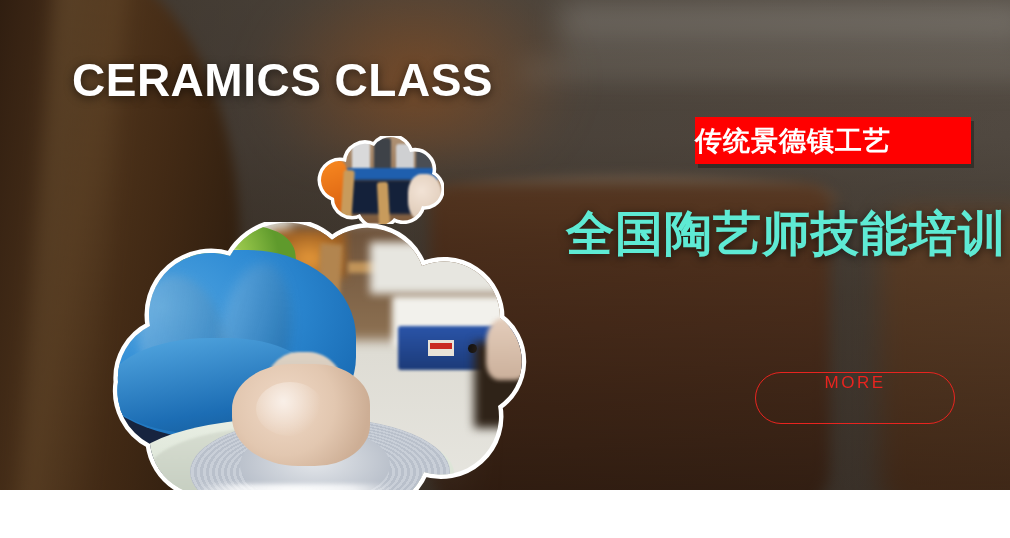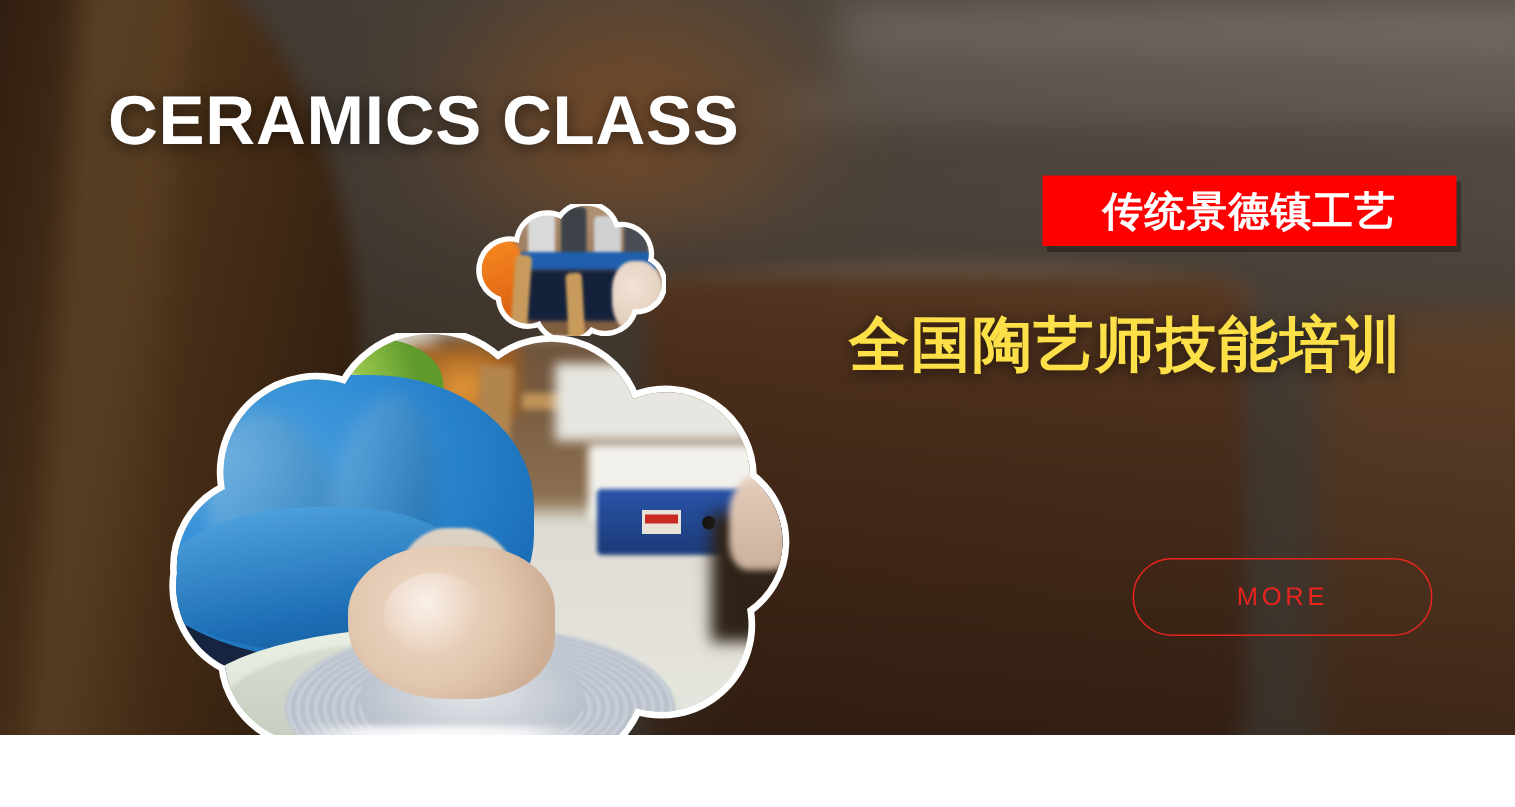--- a/index.html
+++ b/index.html
@@ -101,44 +101,44 @@
     font-size:40px; font-weight:400; color:#ffffff;
     letter-spacing:14px;
     text-shadow:0 2px 10px rgba(0,0,0,.55);
     white-space:nowrap; line-height:1.2;
   }
 
   
   .badge{
     position:absolute; left:695px; top:117px; width:276px; height:47px;
     background:#ff0000;
-    display:flex; align-items:center; justify-content:center;
+    display:flex; align-items:center; justify-content:flex-start;
     box-shadow:3px 4px 0 rgba(0,0,0,.30);
   }
   .badge span{
     font-size:27px; font-weight:700; color:#ffffff; letter-spacing:1px;
     white-space:nowrap;
   }
   .headline{
     position:absolute; left:566px; top:202px;
-    font-size:40px; font-weight:700; color:#fde047; letter-spacing:1px;
+    font-size:48px; font-weight:700; color:#5eead4; letter-spacing:1px;
     text-shadow:0 2px 9px rgba(0,0,0,.6);
     white-space:nowrap;
   }
   .subline{
     position:absolute; right:42px; top:276px;
     font-size:38px; font-weight:400; color:#ffffff; letter-spacing:2px;
     text-shadow:0 2px 9px rgba(0,0,0,.6);
     white-space:nowrap;
   }
   .more-btn{
     position:absolute; left:755px; top:372px; width:200px; height:52px;
     border:1.6px solid #e8241f; border-radius:26px;
     background:transparent;
-    display:flex; align-items:center; justify-content:center;
+    display:flex; justify-content:center;
     cursor:pointer;
   }
   .more-btn span{
     font-size:17px; font-weight:400; color:#e8241f; letter-spacing:2.5px;
   }
 
   
   .cloud{ position:absolute; }
 
   

